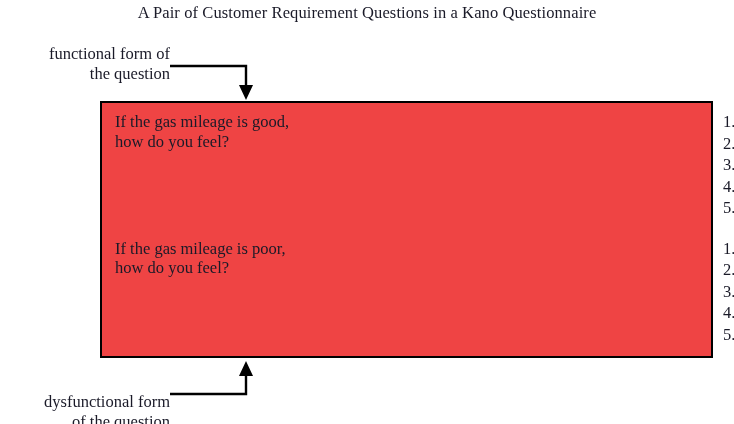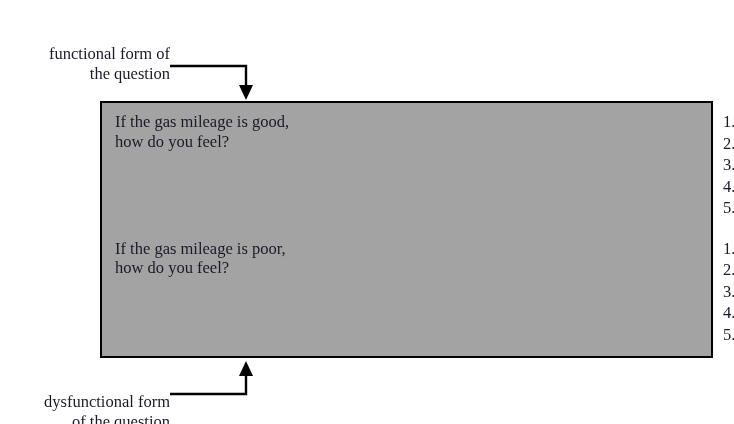--- a/index.html
+++ b/index.html
@@ -74,21 +74,21 @@
   
   #questionnaire-table {
     position: absolute;
     left: 100px;
     top: 101px;
     width: 613px;
     height: 257px;
     border: 2px solid #000000;
     box-sizing: border-box;
     border-collapse: collapse;
-    background: #a3a3a3;
+    background: #ef4444;
   }
   #questionnaire-table table {
     width: 100%;
     height: 100%;
     border-collapse: collapse;
     table-layout: fixed;
   }
   #questionnaire-table td {
     vertical-align: top;
     padding: 0;
@@ -129,20 +129,21 @@
     padding-left: 332px;
     box-sizing: content-box;
     text-align: left;
   }
 </style>
 </head>
 <body>
 
 <div id="figure-root">
 
+  <div id="figure-title">A Pair of Customer Requirement Questions in a Kano Questionnaire</div>
 
   <div class="annotation-label" id="functional-label" style="white-space: pre-line;">functional form of
 the question</div>
 
   <svg class="leader" id="functional-leader" viewBox="0 0 86 42">
     <path d="M 2 6 L 78 6 L 78 27" stroke="#000000" stroke-width="2.4" fill="none"></path>
     <path d="M 78 40 L 71 25 L 85 25 Z" fill="#000000"></path>
   </svg>
 
   <div class="annotation-label" id="dysfunctional-label" style="white-space: pre-line;">dysfunctional form

